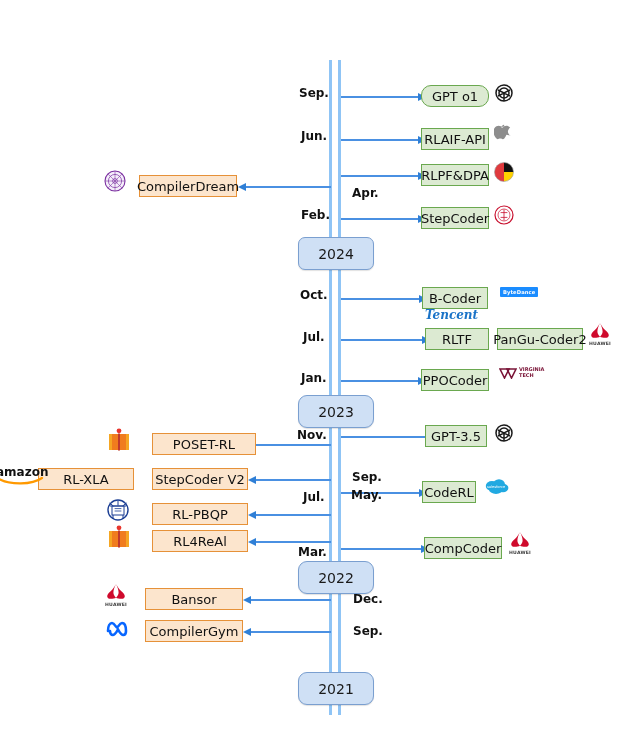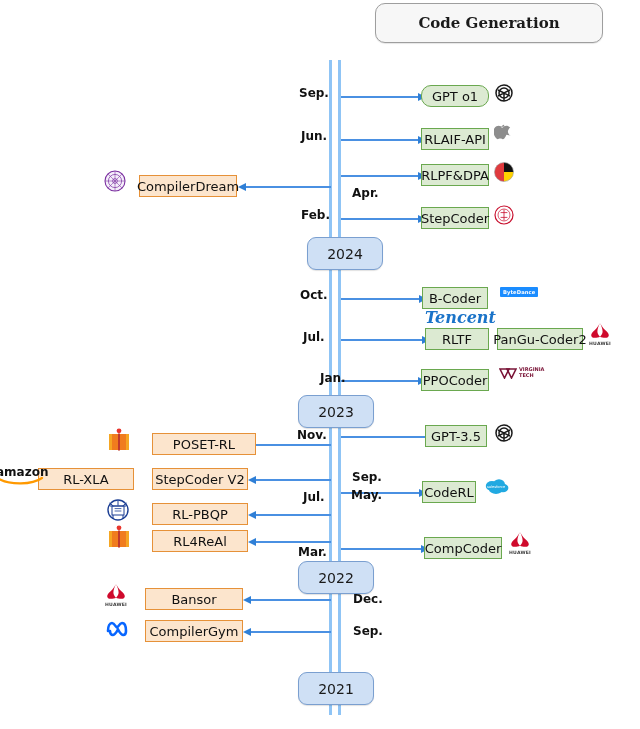--- a/index.html
+++ b/index.html
@@ -47,36 +47,35 @@
   .arrow.left{border-top:4.5px solid transparent;border-bottom:4.5px solid transparent;
               border-right:8px solid #2f7fd6;}
 
   
   .logo{position:absolute;z-index:5;display:flex;align-items:center;
         justify-content:center;}
   .logo svg{display:block;}
   .logo-cap{position:absolute;font-size:4.6px;font-weight:bold;color:#3b3b3b;
             letter-spacing:.2px;width:100%;text-align:center;bottom:-6px;left:0;}
   .tencent-wm{position:absolute;font-family:"DejaVu Serif","Liberation Serif",serif;
-              font-style:italic;font-weight:bold;font-size:16px;color:#1a73c8;
+              font-style:italic;font-weight:bold;font-size:12px;color:#1a73c8;
               z-index:5;}
   .bd-chip{background:#1a8cff;color:#fff;font-size:5.2px;font-weight:bold;
            padding:2px 3px;border-radius:1px;letter-spacing:.1px;white-space:nowrap;}
   .vt-txt{color:#7a1437;font-size:5px;font-weight:bold;line-height:1.15;
           white-space:nowrap;}
   .caption-strip{position:absolute;left:0;top:719px;width:640px;height:10px;
                  overflow:hidden;font-size:11px;color:#333;letter-spacing:.2px;
                  white-space:nowrap;}
 </style>
 </head>
 <body>
 
 <div id="canvas">
 
-  <div class="hdr" id="hdr-right">Code Generation</div>
 
   <div class="axis-line" id="axis-a"></div>
   <div class="axis-line" id="axis-b"></div>
 
   <div id="layer-connectors">
       <div class="conn" style="left: 341px; top: 96px; width: 77px;"></div>
       <div class="arrow right" style="left: 418px; top: 92.5px;"></div>
       <div class="conn" style="left: 341px; top: 139px; width: 77px;"></div>
       <div class="arrow right" style="left: 418px; top: 135.5px;"></div>
       <div class="conn" style="left: 341px; top: 175px; width: 77px;"></div>
@@ -103,32 +102,32 @@
       <div class="conn" style="left: 256px; top: 514px; width: 75px;"></div>
       <div class="arrow left" style="left: 248px; top: 510.5px;"></div>
       <div class="conn" style="left: 256px; top: 541px; width: 75px;"></div>
       <div class="arrow left" style="left: 248px; top: 537.5px;"></div>
       <div class="conn" style="left: 251px; top: 599px; width: 80px;"></div>
       <div class="arrow left" style="left: 243px; top: 595.5px;"></div>
       <div class="conn" style="left: 251px; top: 631px; width: 80px;"></div>
       <div class="arrow left" style="left: 243px; top: 627.5px;"></div>
     </div>
   <div id="layer-years">
-      <div class="year" style="left: 307px; top: 237px;">2024</div>
+      <div class="year" style="left: 298px; top: 237px; border-radius: 7px;">2024</div>
       <div class="year" style="left: 298px; top: 395px;">2023</div>
       <div class="year" style="left: 298px; top: 561px;">2022</div>
       <div class="year" style="left: 298px; top: 672px;">2021</div>
     </div>
   <div id="layer-months">
       <div class="month" style="left: 299px; top: 86px;">Sep.</div>
       <div class="month" style="left: 301px; top: 129px;">Jun.</div>
       <div class="month" style="left: 301px; top: 208px;">Feb.</div>
       <div class="month" style="left: 300px; top: 288px;">Oct.</div>
       <div class="month" style="left: 303px; top: 330px;">Jul.</div>
-      <div class="month" style="left: 301px; top: 371px; margin-left: 19px;">Jan.</div>
+      <div class="month" style="left: 301px; top: 371px;">Jan.</div>
       <div class="month" style="left: 297px; top: 428px;">Nov.</div>
       <div class="month" style="left: 303px; top: 490px;">Jul.</div>
       <div class="month" style="left: 298px; top: 545px;">Mar.</div>
       <div class="month" style="left: 352px; top: 186px;">Apr.</div>
       <div class="month" style="left: 352px; top: 470px;">Sep.</div>
       <div class="month" style="left: 351px; top: 488px;">May.</div>
       <div class="month" style="left: 353px; top: 592px;">Dec.</div>
       <div class="month" style="left: 353px; top: 624px;">Sep.</div>
     </div>
   <div id="layer-nodes">

